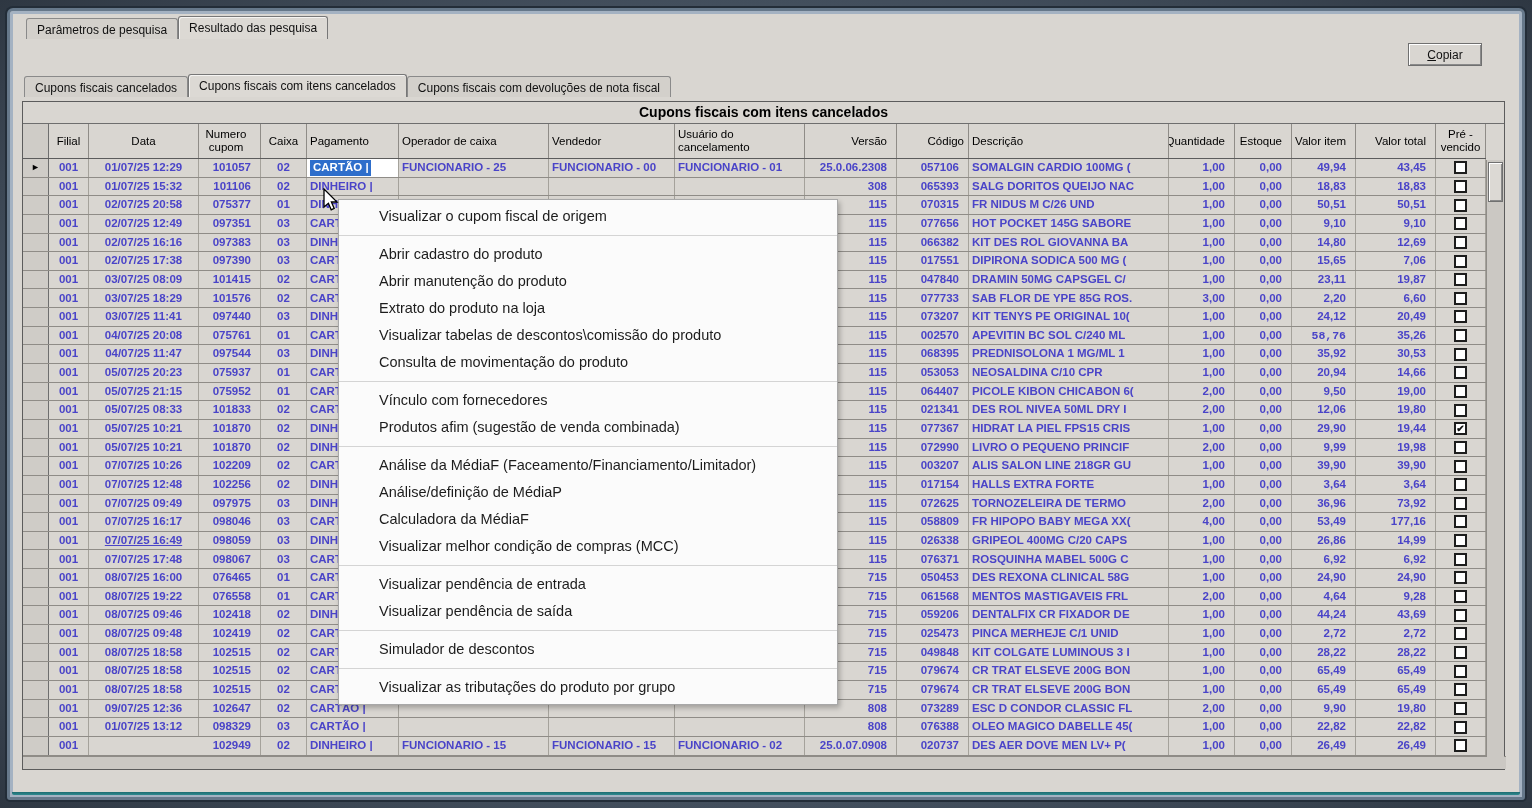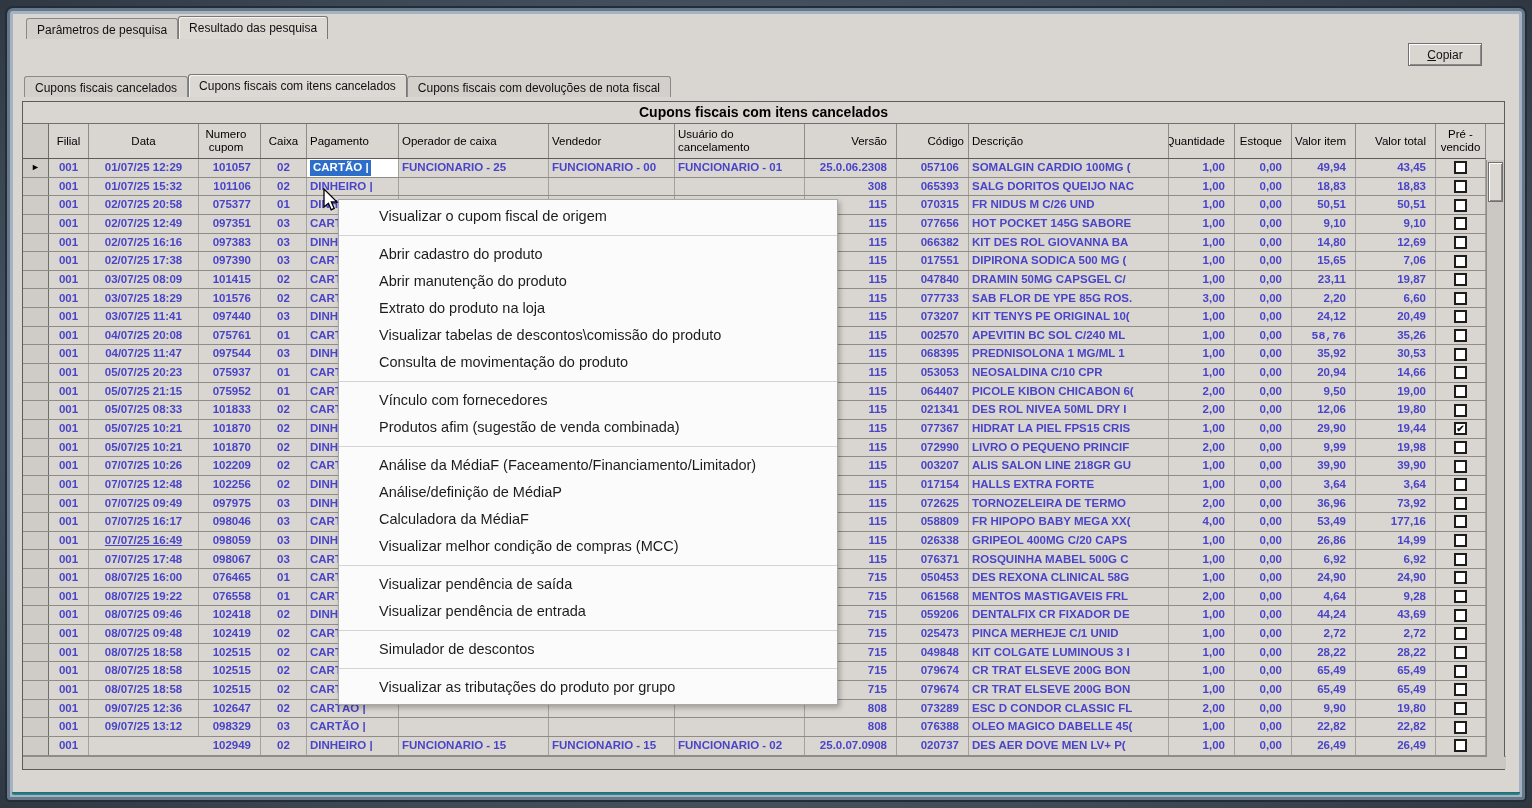--- a/index.html
+++ b/index.html
@@ -794,21 +794,21 @@
             <div class="cell k-estoque" style="width: 57px;">0,00</div>
             <div class="cell k-valor_item" style="width: 64px;">9,90</div>
             <div class="cell k-valor_total" style="width: 80px;">19,80</div>
             <div class="cell k-pre" style="width: 50px;">
               <span class="cb"></span>
             </div>
           </div>
           <div class="grow">
             <div class="cell k-selector" style="width: 26px;"></div>
             <div class="cell k-filial" style="width: 40px;">001</div>
-            <div class="cell k-data" style="width: 110px;">09/07/25 13:12</div>
+            <div class="cell k-data" style="width: 110px;">01/07/25 13:12</div>
             <div class="cell k-numero" style="width: 62px;">098329</div>
             <div class="cell k-caixa" style="width: 46px;">03</div>
             <div class="cell k-pagamento" style="width: 92px;">CARTÃO |</div>
             <div class="cell k-operador" style="width: 150px;"></div>
             <div class="cell k-vendedor" style="width: 126px;"></div>
             <div class="cell k-usuario" style="width: 130px;"></div>
             <div class="cell k-versao" style="width: 92px;">808</div>
             <div class="cell k-codigo" style="width: 72px;">076388</div>
             <div class="cell k-descricao" style="width: 200px;">OLEO MAGICO DABELLE 45(</div>
             <div class="cell k-quantidade" style="width: 66px;">1,00</div>
@@ -859,22 +859,22 @@
     <div class="menu-item">Consulta de movimentação do produto</div>
     <div class="menu-sep"></div>
     <div class="menu-item">Vínculo com fornecedores</div>
     <div class="menu-item">Produtos afim (sugestão de venda combinada)</div>
     <div class="menu-sep"></div>
     <div class="menu-item">Análise da MédiaF (Faceamento/Financiamento/Limitador)</div>
     <div class="menu-item">Análise/definição de MédiaP</div>
     <div class="menu-item">Calculadora da MédiaF</div>
     <div class="menu-item">Visualizar melhor condição de compras (MCC)</div>
     <div class="menu-sep"></div>
+    <div class="menu-item">Visualizar pendência de entrada</div>
     <div class="menu-item">Visualizar pendência de saída</div>
-    <div class="menu-item">Visualizar pendência de entrada</div>
     <div class="menu-sep"></div>
     <div class="menu-item">Simulador de descontos</div>
     <div class="menu-sep"></div>
     <div class="menu-item">Visualizar as tributações do produto por grupo</div>
   </div>
 
 <span class="cursor">
   <svg width="22" height="24" viewBox="0 0 22 24">
     <path d="M2,1 L2,19 L6.4,15.2 L9.2,21.8 L12.2,20.4 L9.4,14 L15,14 Z" fill="#ffffff" stroke="#000000" stroke-width="1.3"></path>
   </svg>

